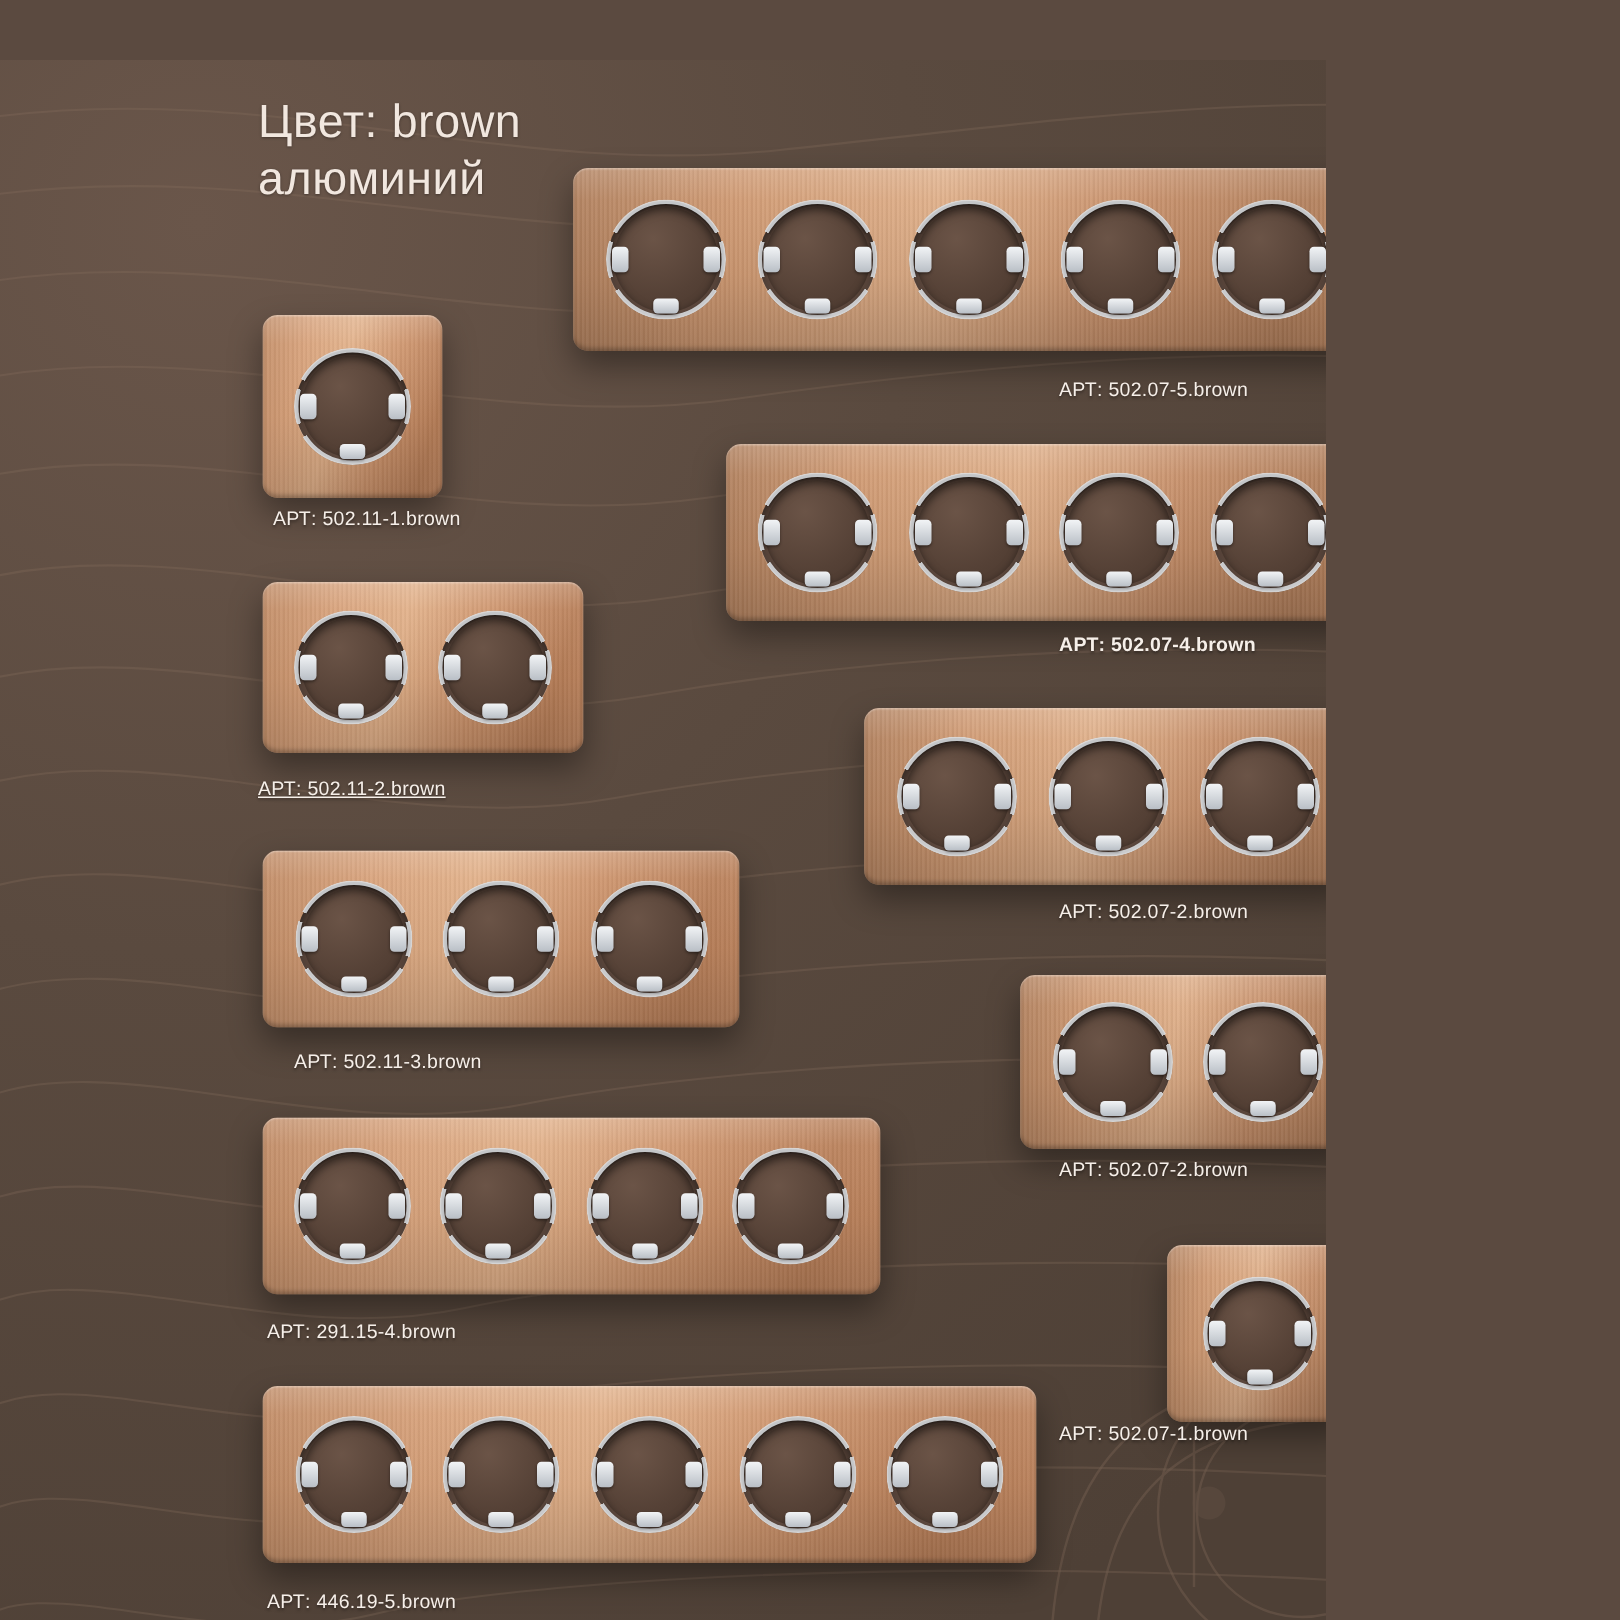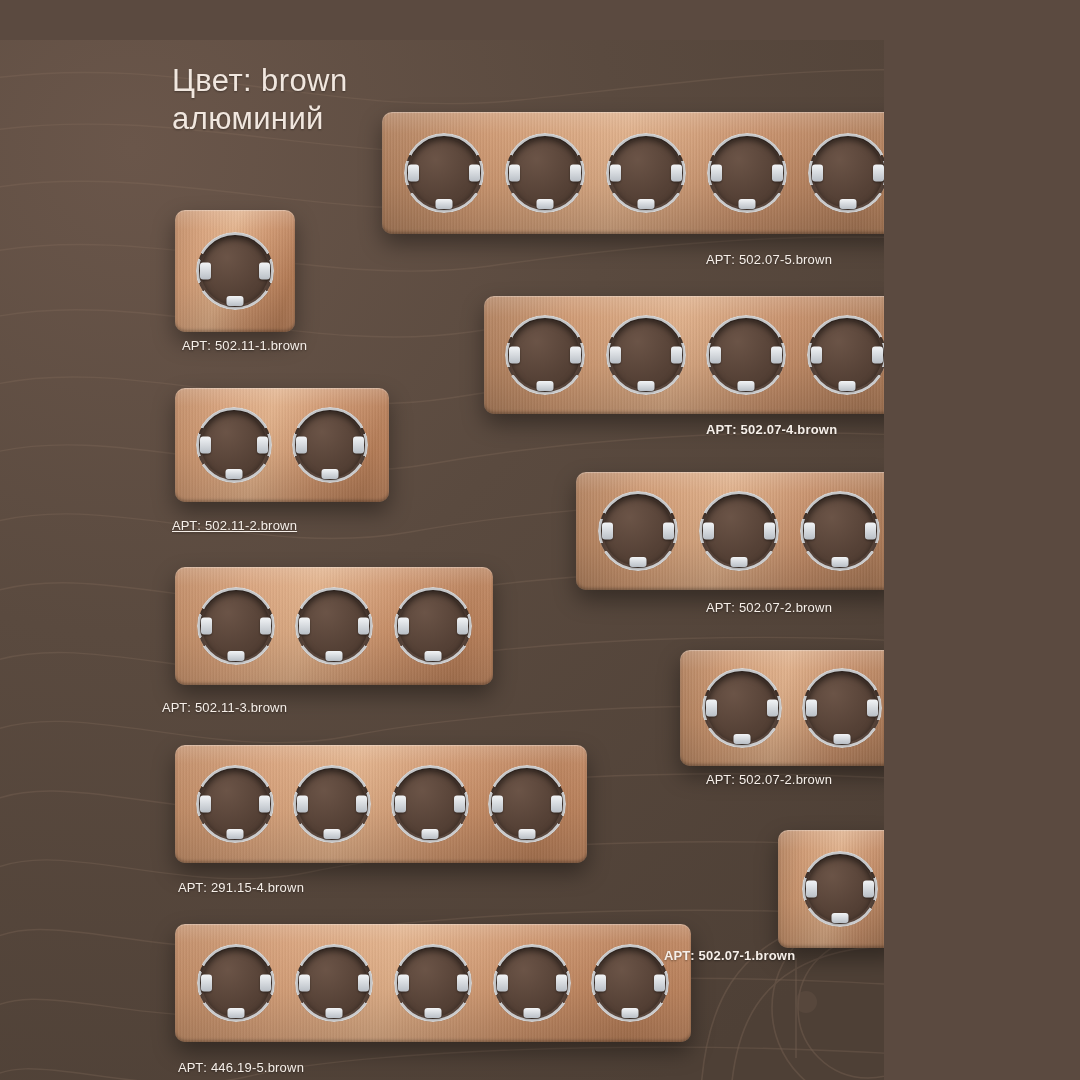--- a/index.html
+++ b/index.html
@@ -223,21 +223,21 @@
         <div class="claw right"></div>
         <div class="claw bottom"></div>
     </div>
     <div class="hole" style="width:76px;height:76px;">
       <div class="ring"></div>
         <div class="claw left"></div>
         <div class="claw right"></div>
         <div class="claw bottom"></div>
     </div>
   </div>
-  <div class="art-label" style="left:162px; top:660px;">АРТ: 502.11-3.brown</div>
+  <div class="art-label" style="left:196px; top:660px;">АРТ: 502.11-3.brown</div>
 
   <div class="frame" style="left:175px; top:705px; width:412px; height:118px;">
     <div class="hole" style="width:76px;height:76px;">
       <div class="ring"></div>
         <div class="claw left"></div>
         <div class="claw right"></div>
         <div class="claw bottom"></div>
     </div>
     <div class="hole" style="width:76px;height:76px;">
       <div class="ring"></div>
@@ -395,15 +395,15 @@
   <div class="art-label" style="left:706px; top:732px;">АРТ: 502.07-2.brown</div>
 
   <div class="frame steel" style="left:778px; top:790px; width:124px; height:118px;">
     <div class="hole" style="width:74px;height:74px;">
       <div class="ring"></div>
         <div class="claw left"></div>
         <div class="claw right"></div>
         <div class="claw bottom"></div>
     </div>
   </div>
-  <div class="art-label" style="left:664px; top:908px;font-weight:bold;">АРТ: 502.07-1.brown</div>
+  <div class="art-label" style="left:706px; top:908px;">АРТ: 502.07-1.brown</div>
 
 </div>
 
 </body></html>

